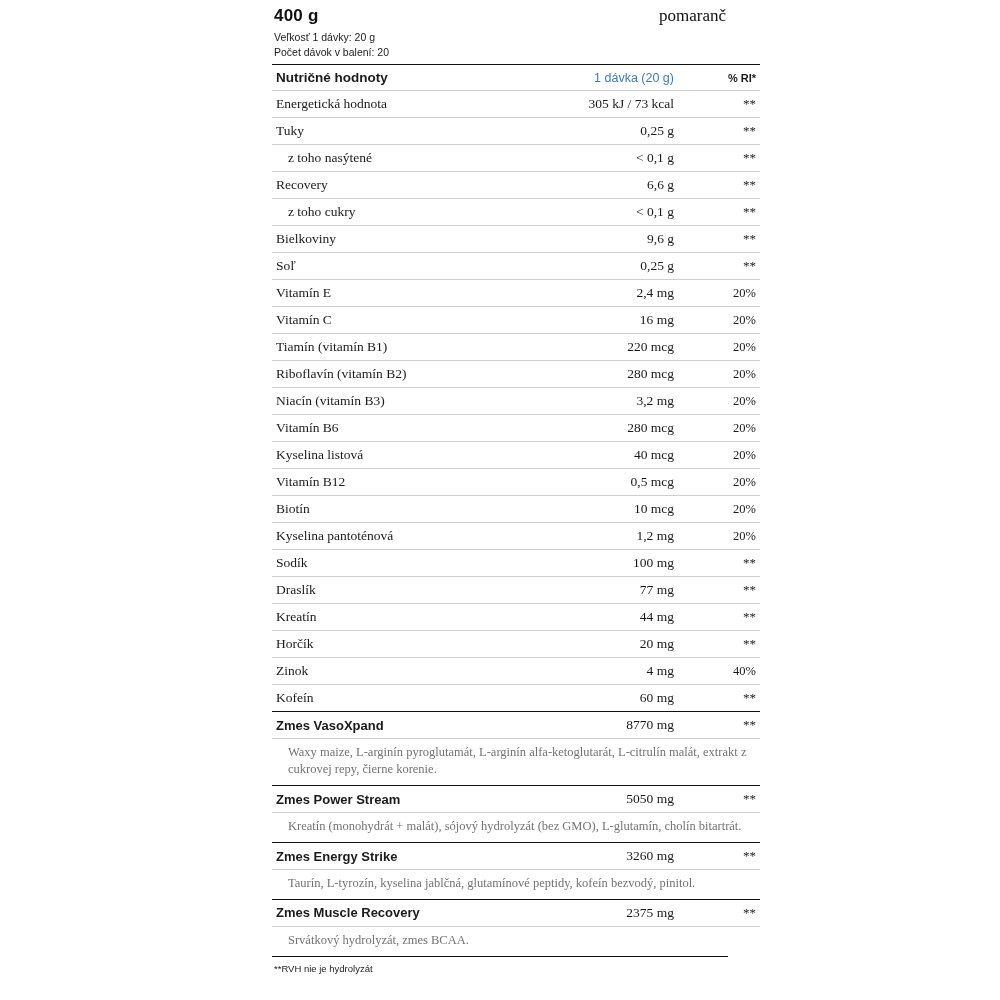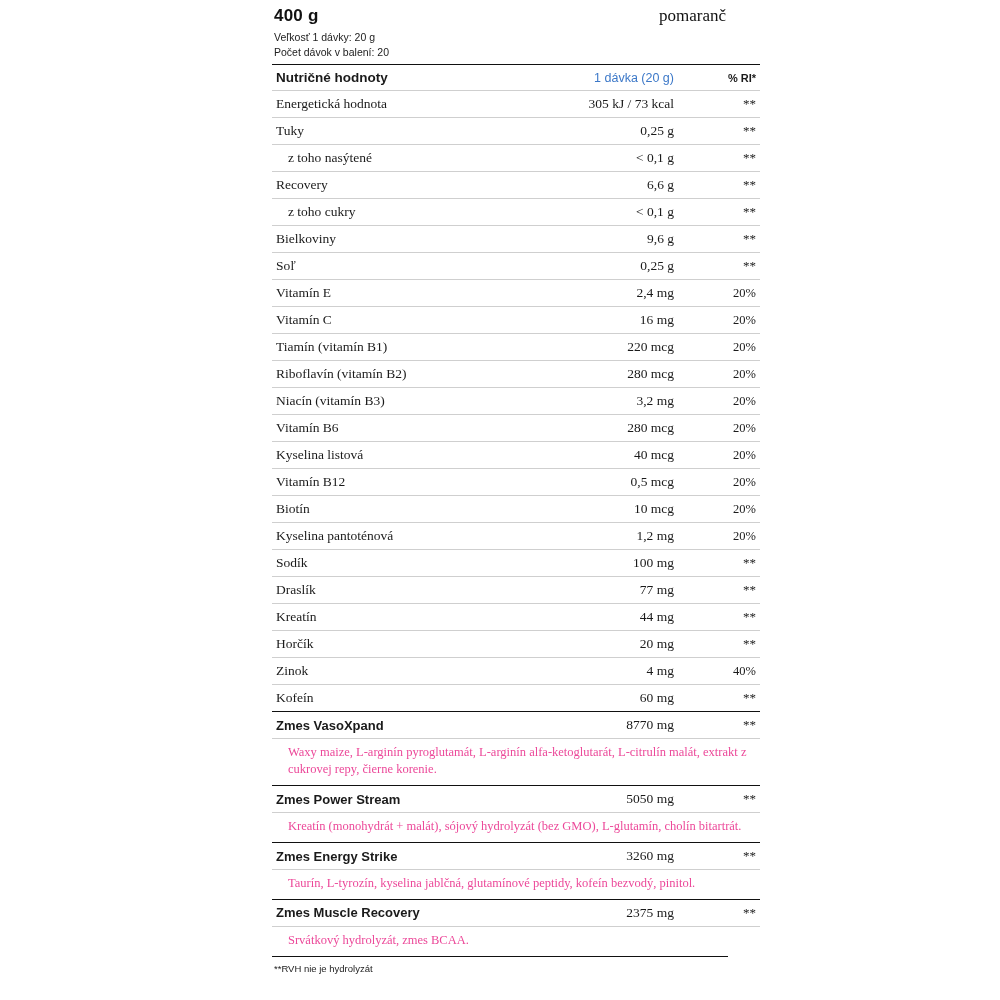--- a/index.html
+++ b/index.html
@@ -104,21 +104,21 @@
     font-family: "Liberation Serif", serif;
     font-size: 13.5px;
   }
   .ingredients td {
     font-family: "Liberation Serif", serif;
     font-size: 12.5px;
     line-height: 1.35;
     padding-left: 16px !important;
     padding-top: 5px !important;
     padding-bottom: 7px !important;
-    color: #ec4899;
+    color: #737373;
   }
   .footnotes {
     border-top: 1px solid #111;
     margin-top: 0px;
     padding: 5px 2px 0 2px;
     font-family: "Liberation Sans", sans-serif;
     font-size: 9.5px;
     line-height: 1.5;
     color: #222;
   }

